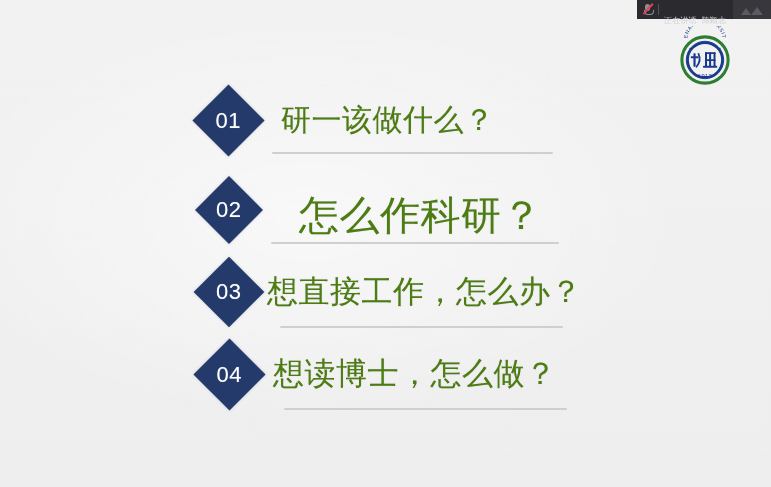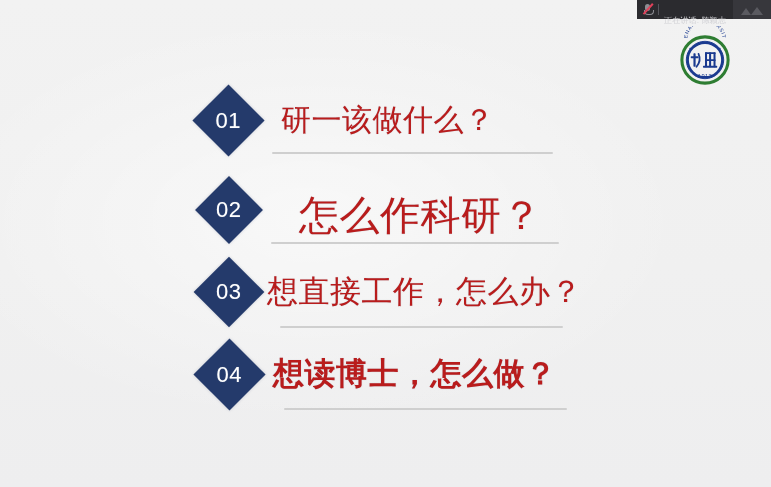--- a/index.html
+++ b/index.html
@@ -166,32 +166,32 @@
     text-shadow: 0 0 1px rgba(255,255,255,0.35);
   }
 
   .r1 .diamond { left: 203px; top: 9px;  width: 51px; height: 51px; }
   .r2 .diamond { left: 205px; top: 10px; width: 48px; height: 48px; }
   .r3 .diamond { left: 204px; top: 9px;  width: 50px; height: 50px; }
   .r4 .diamond { left: 204px; top: 9px;  width: 51px; height: 51px; }
 
   .item-text {
     position: absolute;
-    color: #b91c1c;
+    color: #4d7c0f;
     font-size: 30px;
     line-height: 1.05;
     white-space: nowrap;
     font-weight: 400;
     letter-spacing: 0.5px;
     text-shadow: 0 0 1px rgba(31,54,99,0.25);
   }
   .r1 .item-text { left: 281px; top: 18px; font-size: 30px; }
   .r2 .item-text { left: 299px; top: 18px; font-size: 40px; }
   .r3 .item-text { left: 267px; top: 18px; font-size: 31px; }
-  .r4 .item-text { left: 273px; top: 18px; font-size: 31px; font-weight: bold; }
+  .r4 .item-text { left: 273px; top: 18px; font-size: 31px; }
 
   .underline {
     position: absolute;
     height: 2px;
     background: #cfcfcf;
     border-radius: 1px;
   }
   .r1 .underline { left: 272px; top: 66px; width: 281px; }
   .r2 .underline { left: 271px; top: 66px; width: 288px; }
   .r3 .underline { left: 280px; top: 68px; width: 283px; }

